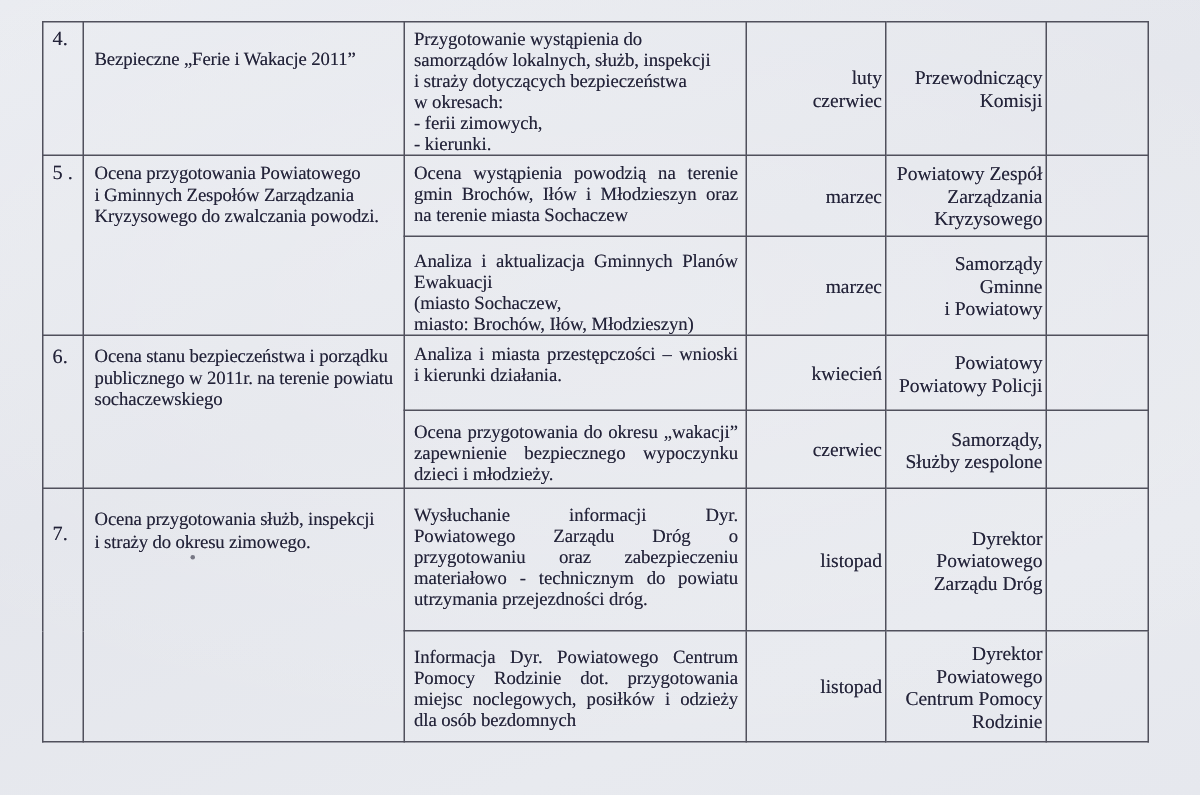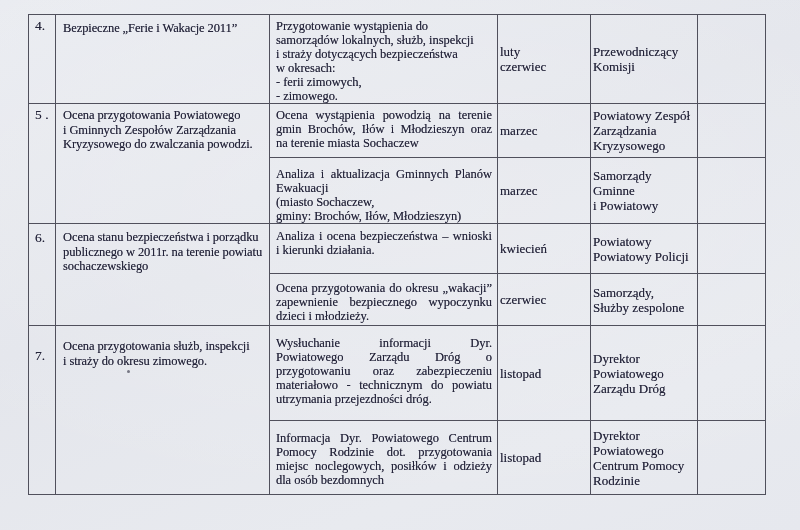--- a/index.html
+++ b/index.html
@@ -28,31 +28,31 @@
     border:1px solid var(--line);
     padding:3px 2px 0 6px;
     vertical-align:top;
     text-shadow:0 0 .4px rgba(35,35,57,.55);
   }
   .ln{white-space:nowrap;}
   td.no{font-size:13.5px;line-height:15px;padding-left:6px;}
   td.task{font-size:12.5px;line-height:14.5px;padding-left:7px;letter-spacing:-.1px;}
   td.act{font-size:12.5px;line-height:14px;padding-left:6px;padding-right:5px;letter-spacing:-.05px;}
   td.term,td.resp{
-    font-size:13px;line-height:15px;text-align:left;vertical-align:middle;
+    font-size:13px;line-height:15px;text-align:right;vertical-align:middle;
     padding:0 2px;
   }
   td.note{padding:0;}
   
   .jst .ln:not(:last-child),
   .jst1 .ln:first-child{text-align:justify;text-align-last:justify;}
   
   .pt4{padding-top:4px}.pt5{padding-top:5px}.pt6{padding-top:6px}
   .pt7{padding-top:7px}.pt9{padding-top:9px}.pt10{padding-top:10px}
-  .pt12{padding-top:12px}.pt13{padding-top:13px}.pt17{padding-top:6px}
+  .pt12{padding-top:12px}.pt13{padding-top:13px}.pt17{padding-top:17px}
   .pt22{padding-top:22px}
   .mid{vertical-align:middle;}
   .speck{
     position:absolute;left:127px;top:370px;width:3px;height:3px;
     border-radius:50%;background:rgba(58,58,76,.65);
   }
 </style>
 </head>
 <body>
 
@@ -72,21 +72,21 @@
         <td class="no">4.</td>
         <td class="task pt17">
             <div class="ln">Bezpieczne „Ferie i Wakacje 2011”</div>
           </td>
         <td class="act pt4">
             <div class="ln">Przygotowanie wystąpienia do</div>
             <div class="ln">samorządów lokalnych, służb, inspekcji</div>
             <div class="ln">i straży dotyczących bezpieczeństwa</div>
             <div class="ln">w okresach:</div>
             <div class="ln">- ferii zimowych,</div>
-            <div class="ln">- zimowego.</div>
+            <div class="ln">- kierunki.</div>
           </td>
         <td class="term pt12">
             <div class="ln">luty</div>
             <div class="ln">czerwiec</div>
           </td>
         <td class="resp pt6">
             <div class="ln">Przewodniczący</div>
             <div class="ln">Komisji</div>
           </td>
         <td class="note"></td>
@@ -112,42 +112,42 @@
             <div class="ln">Zarządzania</div>
             <div class="ln">Kryzysowego</div>
           </td>
         <td class="note"></td>
       </tr>
       <tr style="height:59px">
         <td class="act jst1 pt9">
             <div class="ln">Analiza i aktualizacja Gminnych Planów</div>
             <div class="ln">Ewakuacji</div>
             <div class="ln">(miasto Sochaczew,</div>
-            <div class="ln">gminy: Brochów, Iłów, Młodzieszyn)</div>
+            <div class="ln">miasto: Brochów, Iłów, Młodzieszyn)</div>
           </td>
         <td class="term">
             <div class="ln">marzec</div>
           </td>
         <td class="resp">
             <div class="ln">Samorządy</div>
             <div class="ln">Gminne</div>
             <div class="ln">i Powiatowy</div>
           </td>
         <td class="note"></td>
       </tr>
 
       <tr style="height:50px">
         <td class="no pt6" rowspan="2">6.</td>
         <td class="task pt6" rowspan="2">
             <div class="ln">Ocena stanu bezpieczeństwa i porządku</div>
             <div class="ln">publicznego w 2011r. na terenie powiatu</div>
             <div class="ln">sochaczewskiego</div>
           </td>
         <td class="act jst pt5">
-            <div class="ln">Analiza i ocena bezpieczeństwa – wnioski</div>
+            <div class="ln">Analiza i miasta przestępczości – wnioski</div>
             <div class="ln">i kierunki działania.</div>
           </td>
         <td class="term">
             <div class="ln">kwiecień</div>
           </td>
         <td class="resp">
             <div class="ln">Powiatowy</div>
             <div class="ln">Powiatowy Policji</div>
           </td>
         <td class="note"></td>

